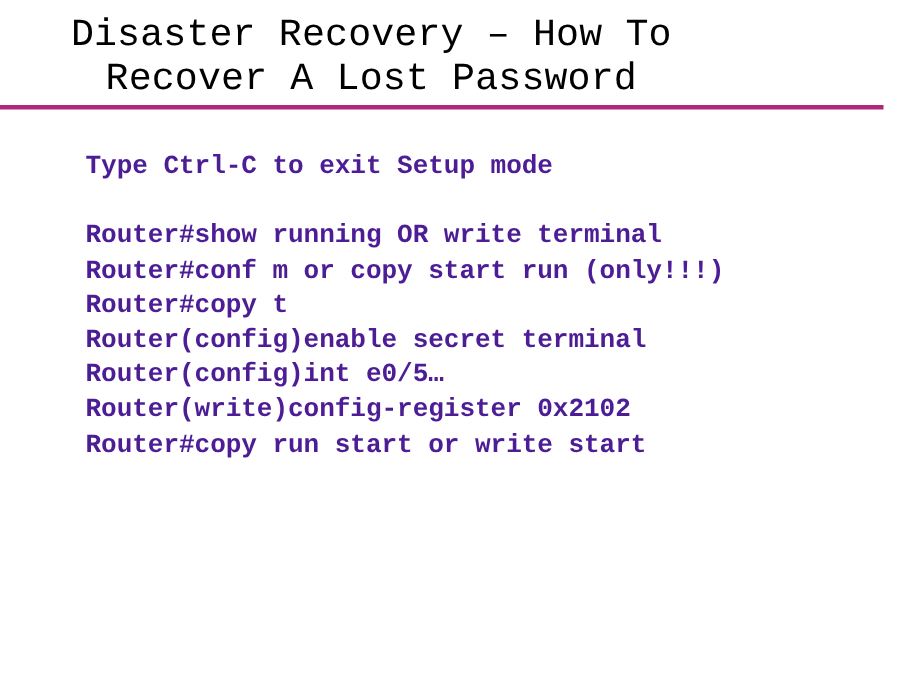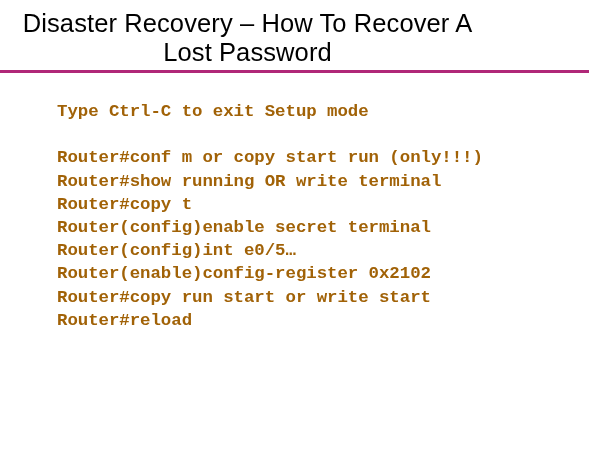--- a/index.html
+++ b/index.html
@@ -14,21 +14,21 @@
     background: #ffffff;
     overflow: hidden;
     box-sizing: border-box;
   }
   .slide-title {
     position: absolute;
     left: 0;
     top: 9px;
     width: 495px;
     text-align: center;
-    font-family: Liberation Sans, sans-serif;
+    font-family: Liberation Mono, monospace;
     font-size: 25.5px;
     line-height: 29px;
     font-weight: 400;
     color: #000000;
     letter-spacing: 0.1px;
     white-space: pre-line;
   }
   .title-rule {
     position: absolute;
     left: 0;
@@ -41,44 +41,43 @@
     position: absolute;
     left: 57px;
     top: 100px;
     width: 530px;
   }
   .code-line {
     font-family: "Liberation Mono", "DejaVu Sans Mono", monospace;
     font-size: 17.4px;
     line-height: 23.2px;
     font-weight: bold;
-    color: #a16207;
+    color: #4c1d95;
     white-space: pre;
     letter-spacing: -0.05px;
     min-height: 23.2px;
   }
   .code-line.blank {
     color: transparent;
   }
 </style>
 </head>
 <body>
 
 <div class="slide">
 
   <div class="slide-title">Disaster Recovery – How To Recover A Lost Password</div>
 
   <div class="title-rule"></div>
 
   <div class="body-block">
     <div class="code-line">Type Ctrl-C to exit Setup mode</div>
     <div class="code-line blank"></div>
+    <div class="code-line">Router#show running OR write terminal</div>
     <div class="code-line">Router#conf m or copy start run (only!!!)</div>
-    <div class="code-line">Router#show running OR write terminal</div>
     <div class="code-line">Router#copy t</div>
     <div class="code-line">Router(config)enable secret terminal</div>
     <div class="code-line">Router(config)int e0/5…</div>
-    <div class="code-line">Router(enable)config-register 0x2102</div>
+    <div class="code-line">Router(write)config-register 0x2102</div>
     <div class="code-line">Router#copy run start or write start</div>
-    <div class="code-line">Router#reload</div>
   </div>
 
 </div>
 
 </body></html>

